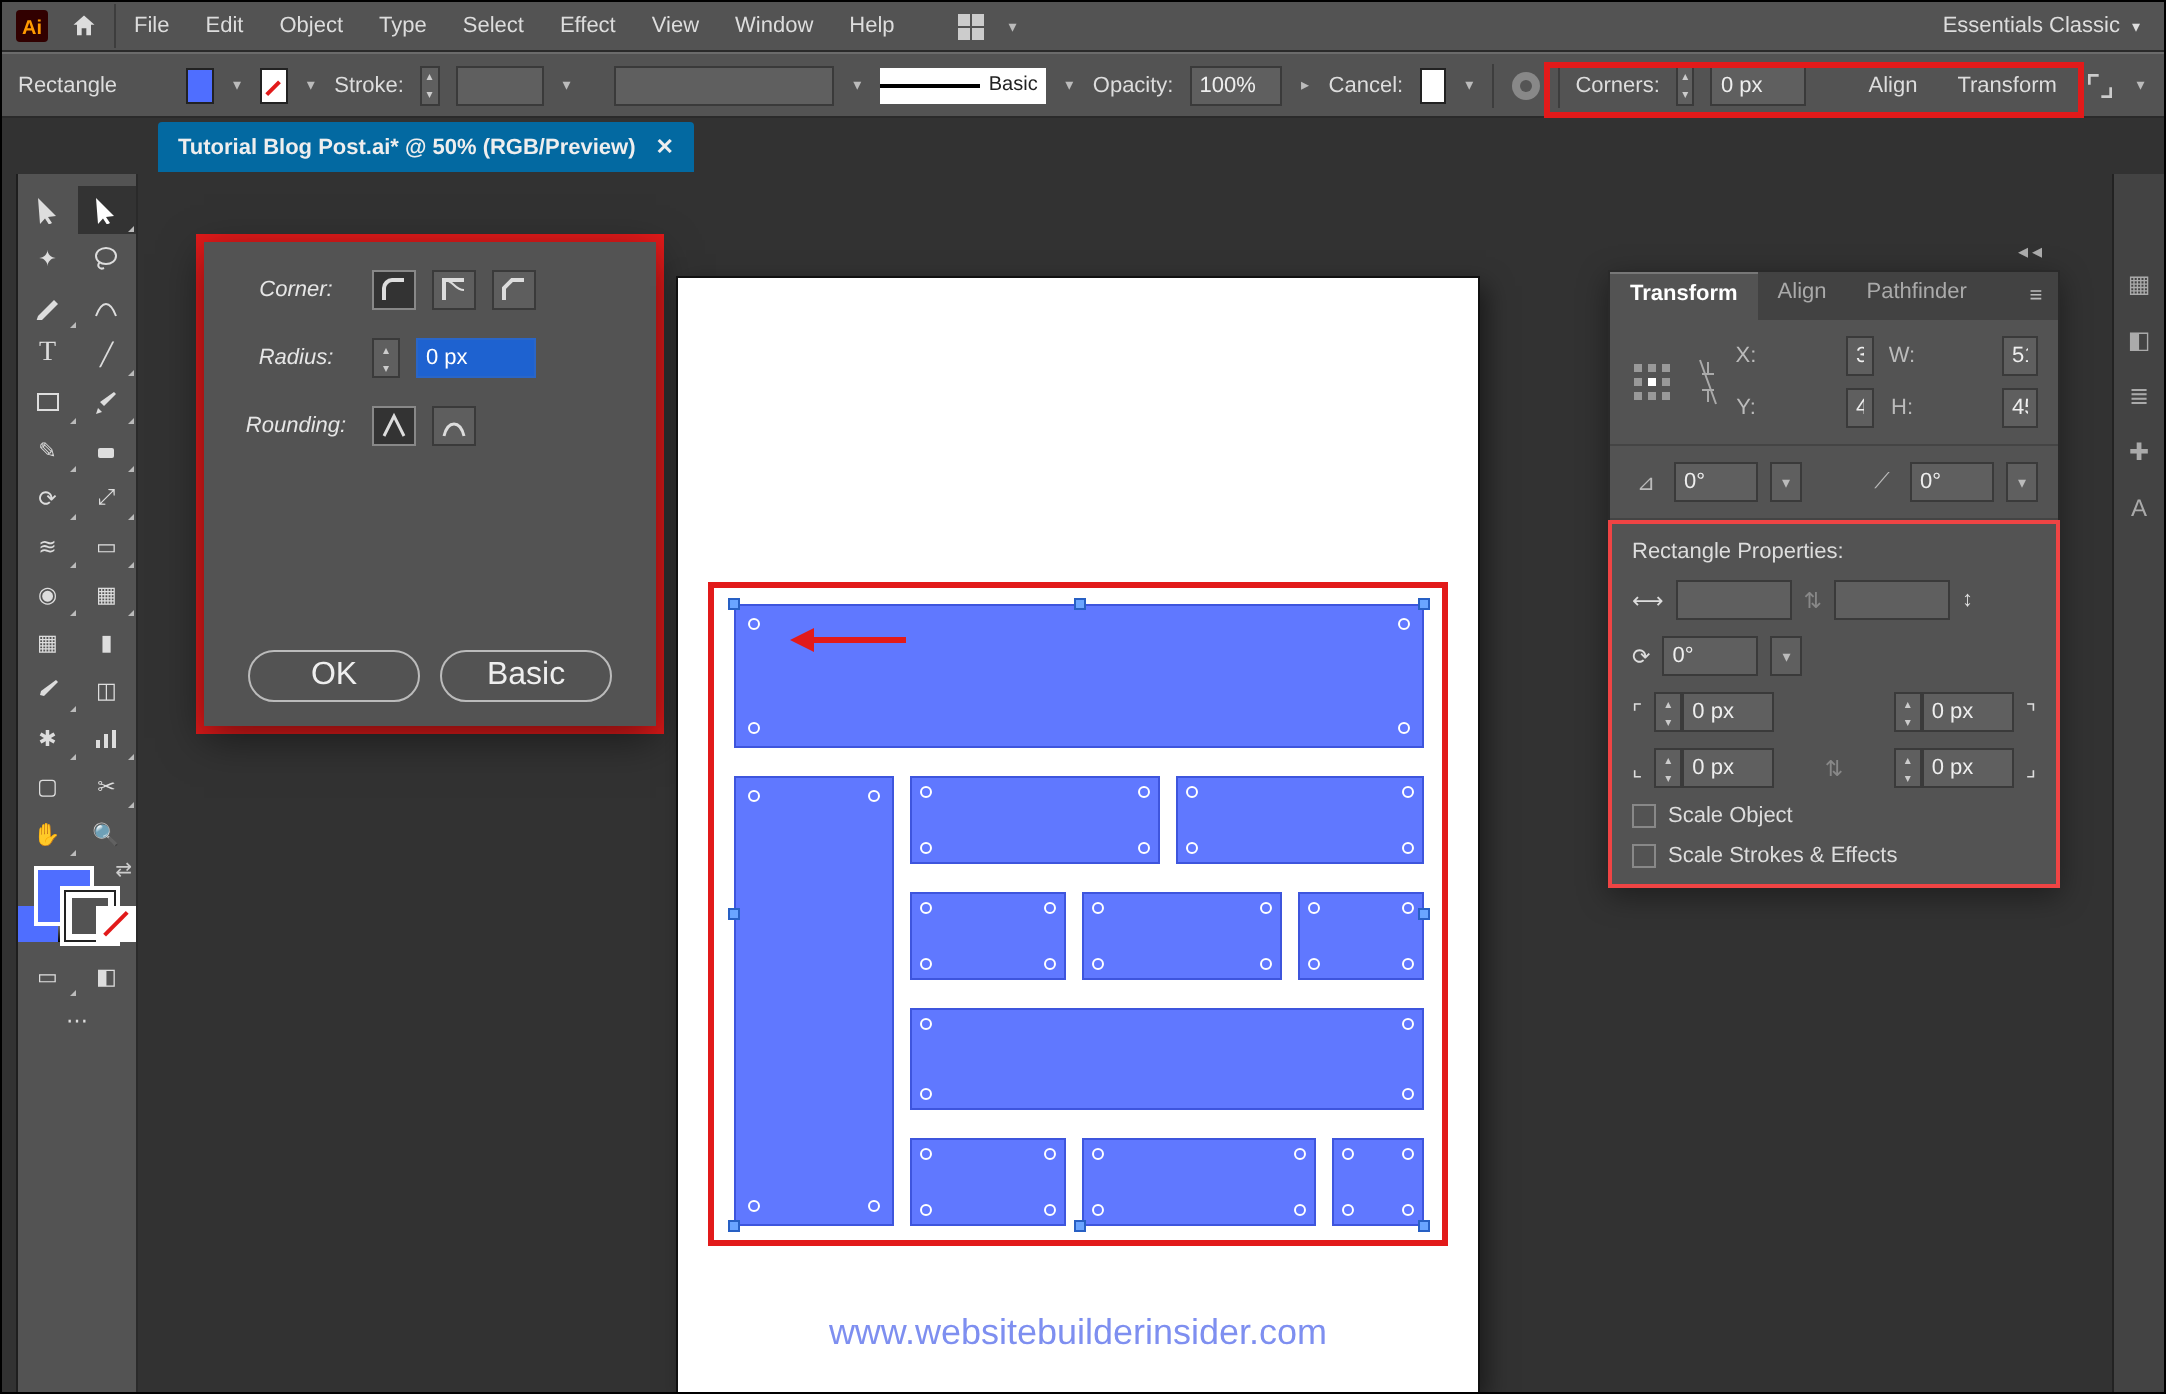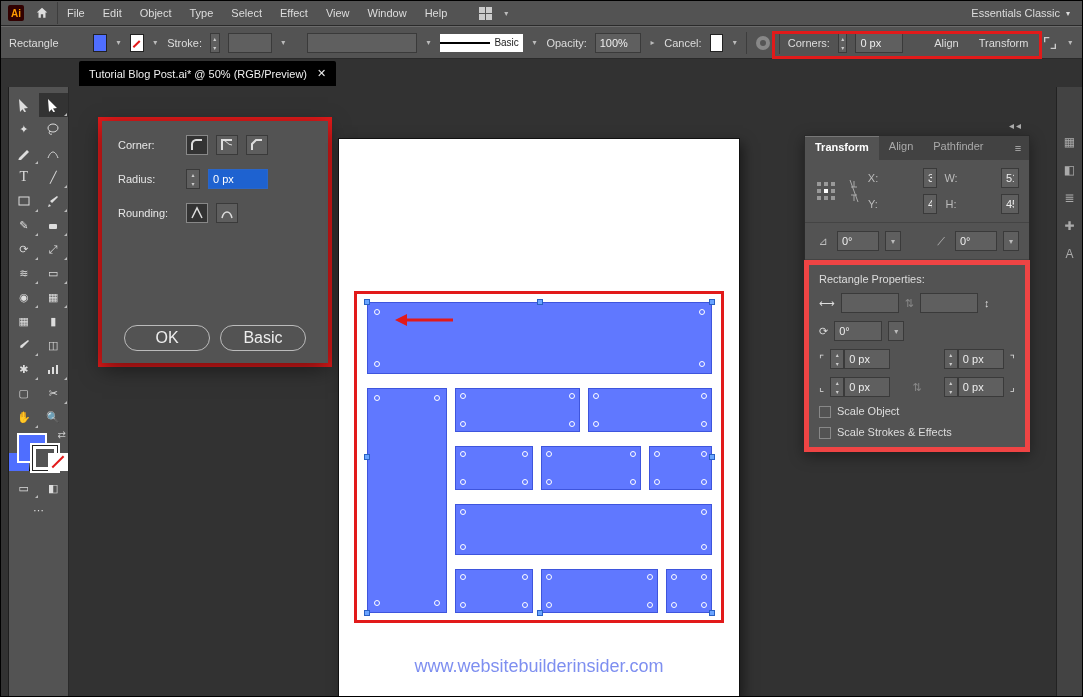--- a/index.html
+++ b/index.html
@@ -25,21 +25,21 @@
 .brush-prev{ width:96px; height:18px; background:#fff; display:flex; align-items:center; }
 .brush-line{ height:2px; width:50px; background:#000; margin:0 auto; }
 .pill-btn{ padding:2px 6px; color:#ddd; }
 .glyph-btn{ width:22px; height:20px; display:flex; align-items:center; justify-content:center; color:#bbb; }
 
 
 .red-box{ position:absolute; border:3px solid #e21a1a; pointer-events:none; }
 
 
 .doctabs{ height:27px; background:#323232; display:flex; align-items:flex-end; padding-left:78px;}
-.doctab{ background:#000000; color:#eee; height:25px; display:flex; align-items:center; padding:0 10px; gap:10px; border-top-left-radius:2px;border-top-right-radius:2px; }
+.doctab{ background:#0369a1; color:#eee; height:25px; display:flex; align-items:center; padding:0 10px; gap:10px; border-top-left-radius:2px;border-top-right-radius:2px;font-weight:bold; }
 .doctab .close{ font-size:11px; }
 
 
 .mainrow{ position:absolute; top:86px; bottom:0; left:0; right:0; display:flex; }
 .toolstrip{ width:8px; background:#323232; border-right:1px solid #1e1e1e;}
 
 
 .toolbox{ width:60px; background:#535353; padding:6px 0; display:grid; grid-template-columns:1fr 1fr; grid-auto-rows:24px; gap:0; border-right:1px solid #2a2a2a;}
 .tool{ display:flex; align-items:center; justify-content:center; color:#ddd; position:relative; }
 .tool.sel{ background:#333; }
@@ -67,42 +67,42 @@
 .corner-dot{ width:6px; height:6px; border:1px solid #fff; border-radius:50%; position:absolute; }
 .sel-handle{ width:6px; height:6px; background:#6aa4ff; border:1px solid #2860c4; position:absolute; }
 .red-arrow{ position:absolute; color:#e21a1a; }
 
 
 .dialog-hl{ position:absolute; left:29px; top:30px; width:234px; height:250px; border:4px solid #e21a1a; }
 .corners-dialog{ position:absolute; left:0px; top:0px; right:0; bottom:0; background:#535353; box-shadow:0 6px 20px rgba(0,0,0,.5); display:flex; flex-direction:column; }
 .dlg-title{ background:#fff; color:#222; padding:6px 10px; font-size:12px;}
 .dlg-body{ flex:1; padding:14px 16px 10px; display:flex; flex-direction:column; gap:14px; }
 .dlg-row{ display:flex; align-items:center; gap:8px;}
-.dlg-row label{ width:60px; text-align:left; color:#e6e6e6;}
+.dlg-row label{ width:60px; text-align:center; color:#e6e6e6;font-style:italic;}
 .shape-opt{ width:22px; height:20px; background:#5e5e5e; border:1px solid #3a3a3a; display:flex; align-items:center; justify-content:center;}
 .shape-opt.sel{ background:#333; border-color:#888;}
 .dlg-input{ background:#fff; color:#000; border:1px solid #2a66c8; width:60px; height:20px; padding:0 4px; font-size:11px;}
 .dlg-input.sel{ background:#1e62d0; color:#fff;}
 .dlg-buttons{ display:flex; gap:10px; justify-content:center; padding:4px 0 12px;}
 .dlg-btn{ width:86px; height:26px; border:1px solid #bbb; border-radius:13px; background:transparent; color:#eee; font-size:16px;}
 .spinner{ width:14px; height:20px; background:#5f5f5f; border:1px solid #3a3a3a; display:flex; flex-direction:column; }
 .spinner b{flex:1; display:flex;align-items:center;justify-content:center;font-size:6px;color:#ccc;font-weight:normal;}
 
 
 .right-panel{ position:absolute; right:26px; top:48px; width:226px; background:#535353; border:1px solid #2a2a2a; box-shadow:0 4px 14px rgba(0,0,0,.4); }
 .panel-tabs{ display:flex; background:#424242; height:24px; align-items:stretch;}
 .panel-tab{ padding:4px 10px; color:#aaa; font-size:11px;}
 .panel-tab.active{ background:#535353; color:#fff; font-weight:bold; border-top:1px solid #777;}
 .panel-menu{ margin-left:auto; width:22px; display:flex;align-items:center;justify-content:center;color:#bbb;}
 .panel-arrows{position:absolute; right:6px; top:-16px; color:#aaa; font-size:10px; letter-spacing:2px;}
 .panel-sec{ padding:8px 10px; border-bottom:1px solid #444; display:grid; grid-template-columns:auto 1fr auto 1fr; gap:6px 6px; align-items:center; font-size:11px; color:#ddd;}
 .panel-sec .ico{ width:16px; text-align:center; color:#bbb;}
 .pv{ background:#5f5f5f; border:1px solid #3a3a3a; height:20px; padding:0 4px; color:#eee; font-size:11px; width:100%; }
 .mini-chev{ width:16px; height:20px; background:#5f5f5f; border:1px solid #3a3a3a; display:flex;align-items:center;justify-content:center;font-size:8px;color:#bbb;}
-.rect-props{ padding:8px 10px; display:flex; flex-direction:column; gap:8px; font-size:11px; color:#ddd; border:5px solid #ef4444; margin:0 -1px -1px;justify-content:flex-end;}
+.rect-props{ padding:8px 10px; display:flex; flex-direction:column; gap:8px; font-size:11px; color:#ddd; border:2px solid #ef4444; margin:0 -1px -1px;justify-content:flex-end;}
 .rp-row{ display:flex; align-items:center; gap:6px;}
 .rp-spin{ display:flex; align-items:center;}
 .chk{ width:12px;height:12px;border:1px solid #888; display:inline-block; margin-right:6px; vertical-align:middle;}
 
 .right-dock{ width:26px; background:#434343; border-left:1px solid #222; display:flex; flex-direction:column; align-items:center; padding-top:48px; gap:14px; color:#aaa; font-size:12px;}
 
 svg{ display:block; }
 </style>
 </head>
 <body>

